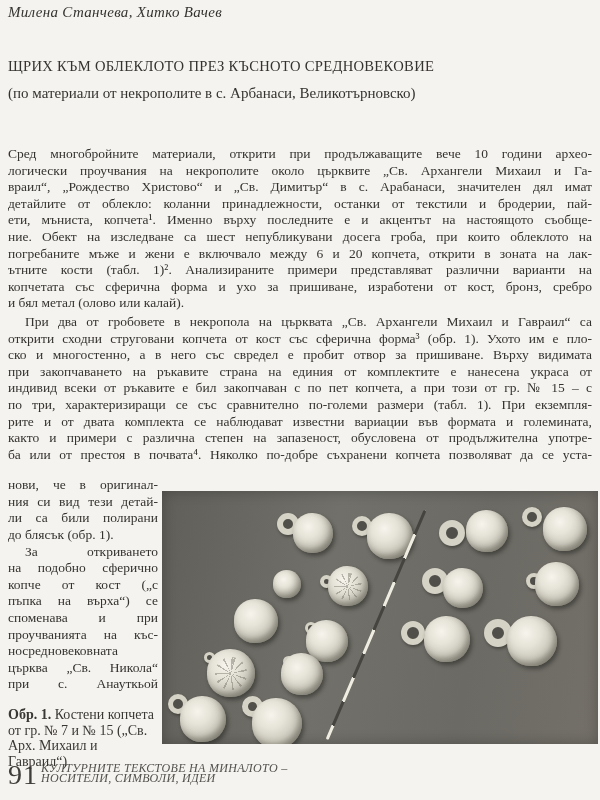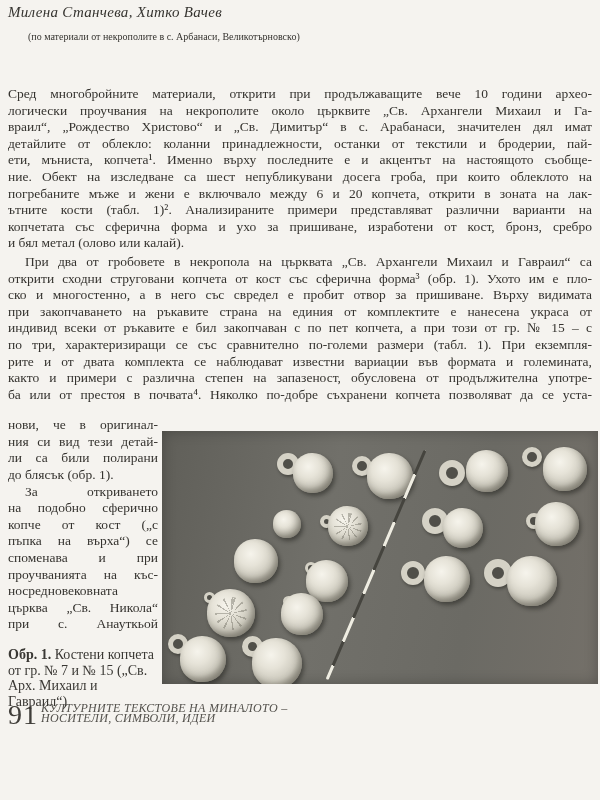--- a/index.html
+++ b/index.html
@@ -4,21 +4,21 @@
 <style>
   html,body { margin:0; padding:0; background:#e9e7e3; }
   .page {
     position:relative; width:600px; height:800px; box-sizing:border-box;
     margin:0 auto; padding:4px 8px 4px 8px; overflow:hidden;
     background:#f5f3ef;
     font-family:"Liberation Serif", serif; color:#35332f;
   }
   .authors { font-style:italic; font-size:15px; letter-spacing:.3px; }
   .title   { margin:37px 0 0 0; font-size:14.6px; font-weight:normal; letter-spacing:.3px; white-space:nowrap; }
-  .subtitle{ margin-top:10px; font-size:10px;margin-left:20px; }
+  .subtitle{ margin-top:10px; font-size:15px; }
 
   .p1 { margin-top:44px; }
   .p2 { margin-top:2px; }
   .bl { font-size:13.5px; line-height:16.6px; text-align:justify; text-align-last:justify; }
   .bl.last { text-align-last:left; }
   .bl.ind  { text-indent:17px; }
 
   .content-region { position:relative; margin-top:14px; height:278px; }
   .left-col { width:150px; }
   .caption { margin-top:14px; text-align:left; font-size:14px; line-height:15.5px; color:#3a3834; }
@@ -52,20 +52,21 @@
   .footer { display:flex; align-items:flex-start; margin-top:9px; }
   .pagenum { font-size:28px; line-height:22px; letter-spacing:1px; color:#403e3a; }
   .series  { margin-left:3px; margin-top:0; font-size:12px; line-height:9.6px; letter-spacing:.3px; color:#53514c;font-style:italic; }
 </style>
 </head>
 <body>
 
 <div class="page">
 
   <div class="authors">Милена Станчева, Хитко Вачев</div>
+  <h1 class="title">ЩРИХ КЪМ ОБЛЕКЛОТО ПРЕЗ КЪСНОТО СРЕДНОВЕКОВИЕ</h1>
   <div class="subtitle">(по материали от некрополите в с. Арбанаси, Великотърновско)</div>
 
   <div class="p1">
     <div class="bl">Сред многобройните материали, открити при продължаващите вече 10 години архео-</div>
     <div class="bl">логически проучвания на некрополите около църквите „Св. Архангели Михаил и Га-</div>
     <div class="bl">враил“, „Рождество Христово“ и „Св. Димитър“ в с. Арабанаси, значителен дял имат</div>
     <div class="bl">детайлите от облекло: коланни принадлежности, останки от текстили и бродерии, пай-</div>
     <div class="bl">ети, мъниста, копчета¹. Именно върху последните е и акцентът на настоящото съобще-</div>
     <div class="bl">ние. Обект на изследване са шест непубликувани досега гроба, при които облеклото на</div>
     <div class="bl">погребаните мъже и жени е включвало между 6 и 20 копчета, открити в зоната на лак-</div>

